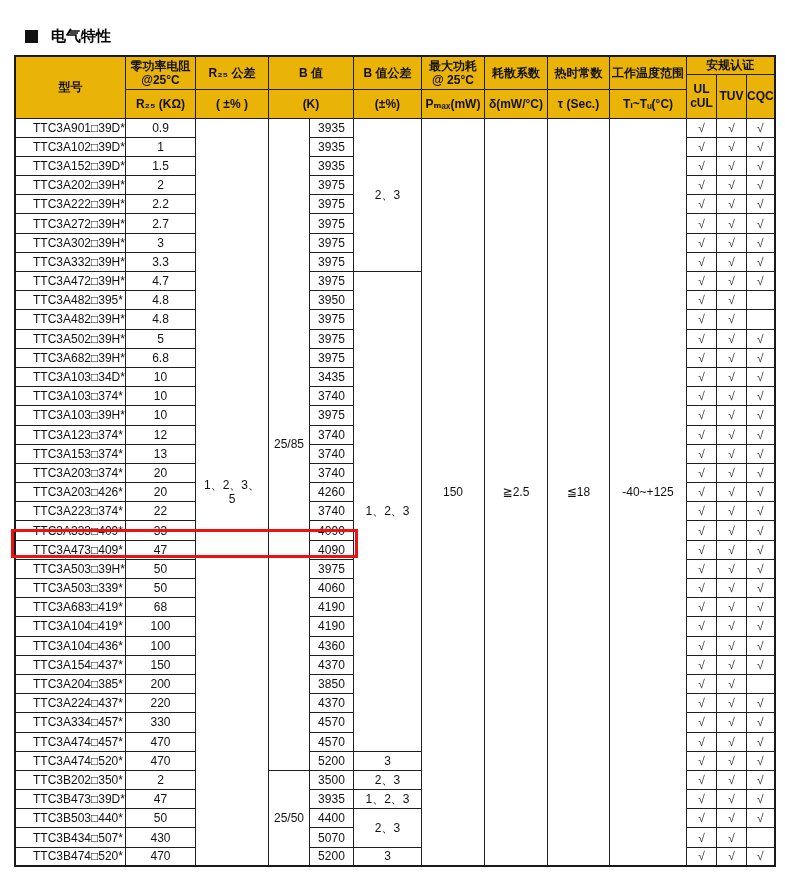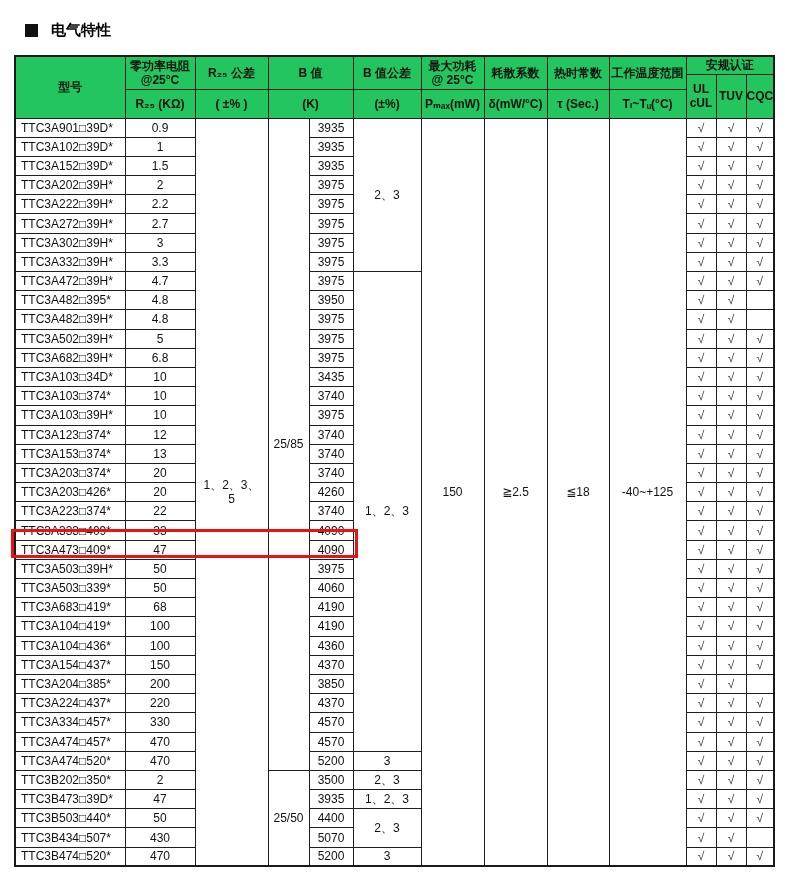--- a/index.html
+++ b/index.html
@@ -1,28 +1,28 @@
 <!DOCTYPE html>
 <html><head>
 <meta charset="utf-8">
 <style>
   html,body{margin:0;padding:0;background:#ffffff;}
   body{width:785px;height:885px;font-family:"Liberation Sans","DejaVu Sans",sans-serif;}
   .page{position:relative;width:785px;height:885px;background:#fff;overflow:hidden;}
-  .title-row{position:absolute;left:25px;top:21px;display:flex;align-items:center;gap:13px;}
+  .title-row{position:absolute;left:25px;top:27px;display:flex;align-items:center;gap:13px;}
   .bullet{width:13px;height:13px;background:#111;}
   .title-text{font-size:15px;font-weight:bold;color:#000;}
   table.spec{position:absolute;left:14px;top:55px;border-collapse:collapse;table-layout:fixed;border:2px solid #1a1a1a;}
   .spec th,.spec td{border:1px solid #1f1f1f;padding:0;text-align:center;vertical-align:middle;
     font-size:12px;color:#111;overflow:hidden;}
-  .spec th{background:#22c55e;font-weight:bold;line-height:14px;}
+  .spec th{background:#eab308;font-weight:bold;line-height:14px;}
   .spec td{background:#fff;line-height:14px;}
   tr.hr1{height:18px;} tr.hr2{height:15px;} tr.hr3{height:29px;}
   tr.data{height:19.2px;}
-  td.model{text-align:left;padding-left:5px;letter-spacing:0;}
+  td.model{text-align:left;padding-left:17px;letter-spacing:0;}
   .pre{white-space:pre-line;}
   td.cert{color:#3a3a3a;}
   .highlight{position:absolute;left:11px;top:529px;width:347px;height:29px;
     border:3px solid #ee1111;box-sizing:border-box;z-index:5;pointer-events:none;}
 </style>
 </head>
 <body>
 
 <div class="page">
 

